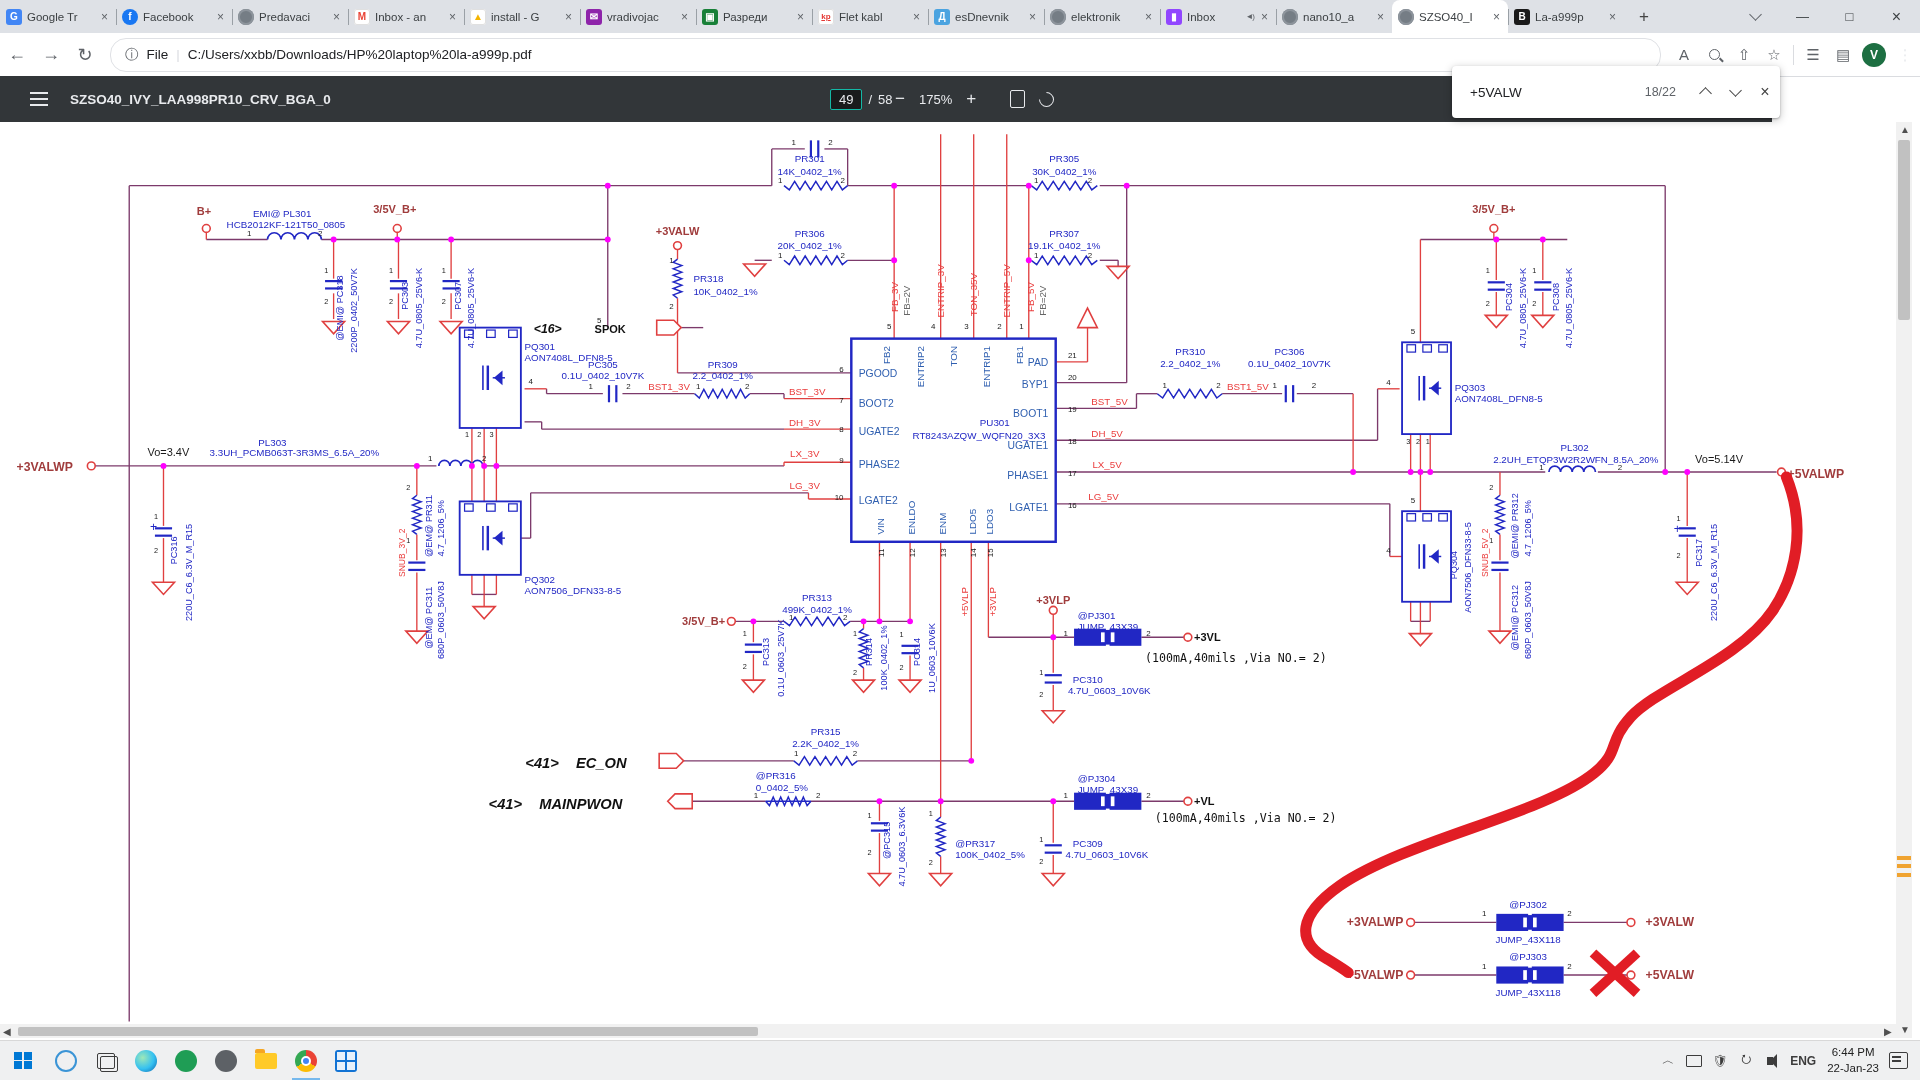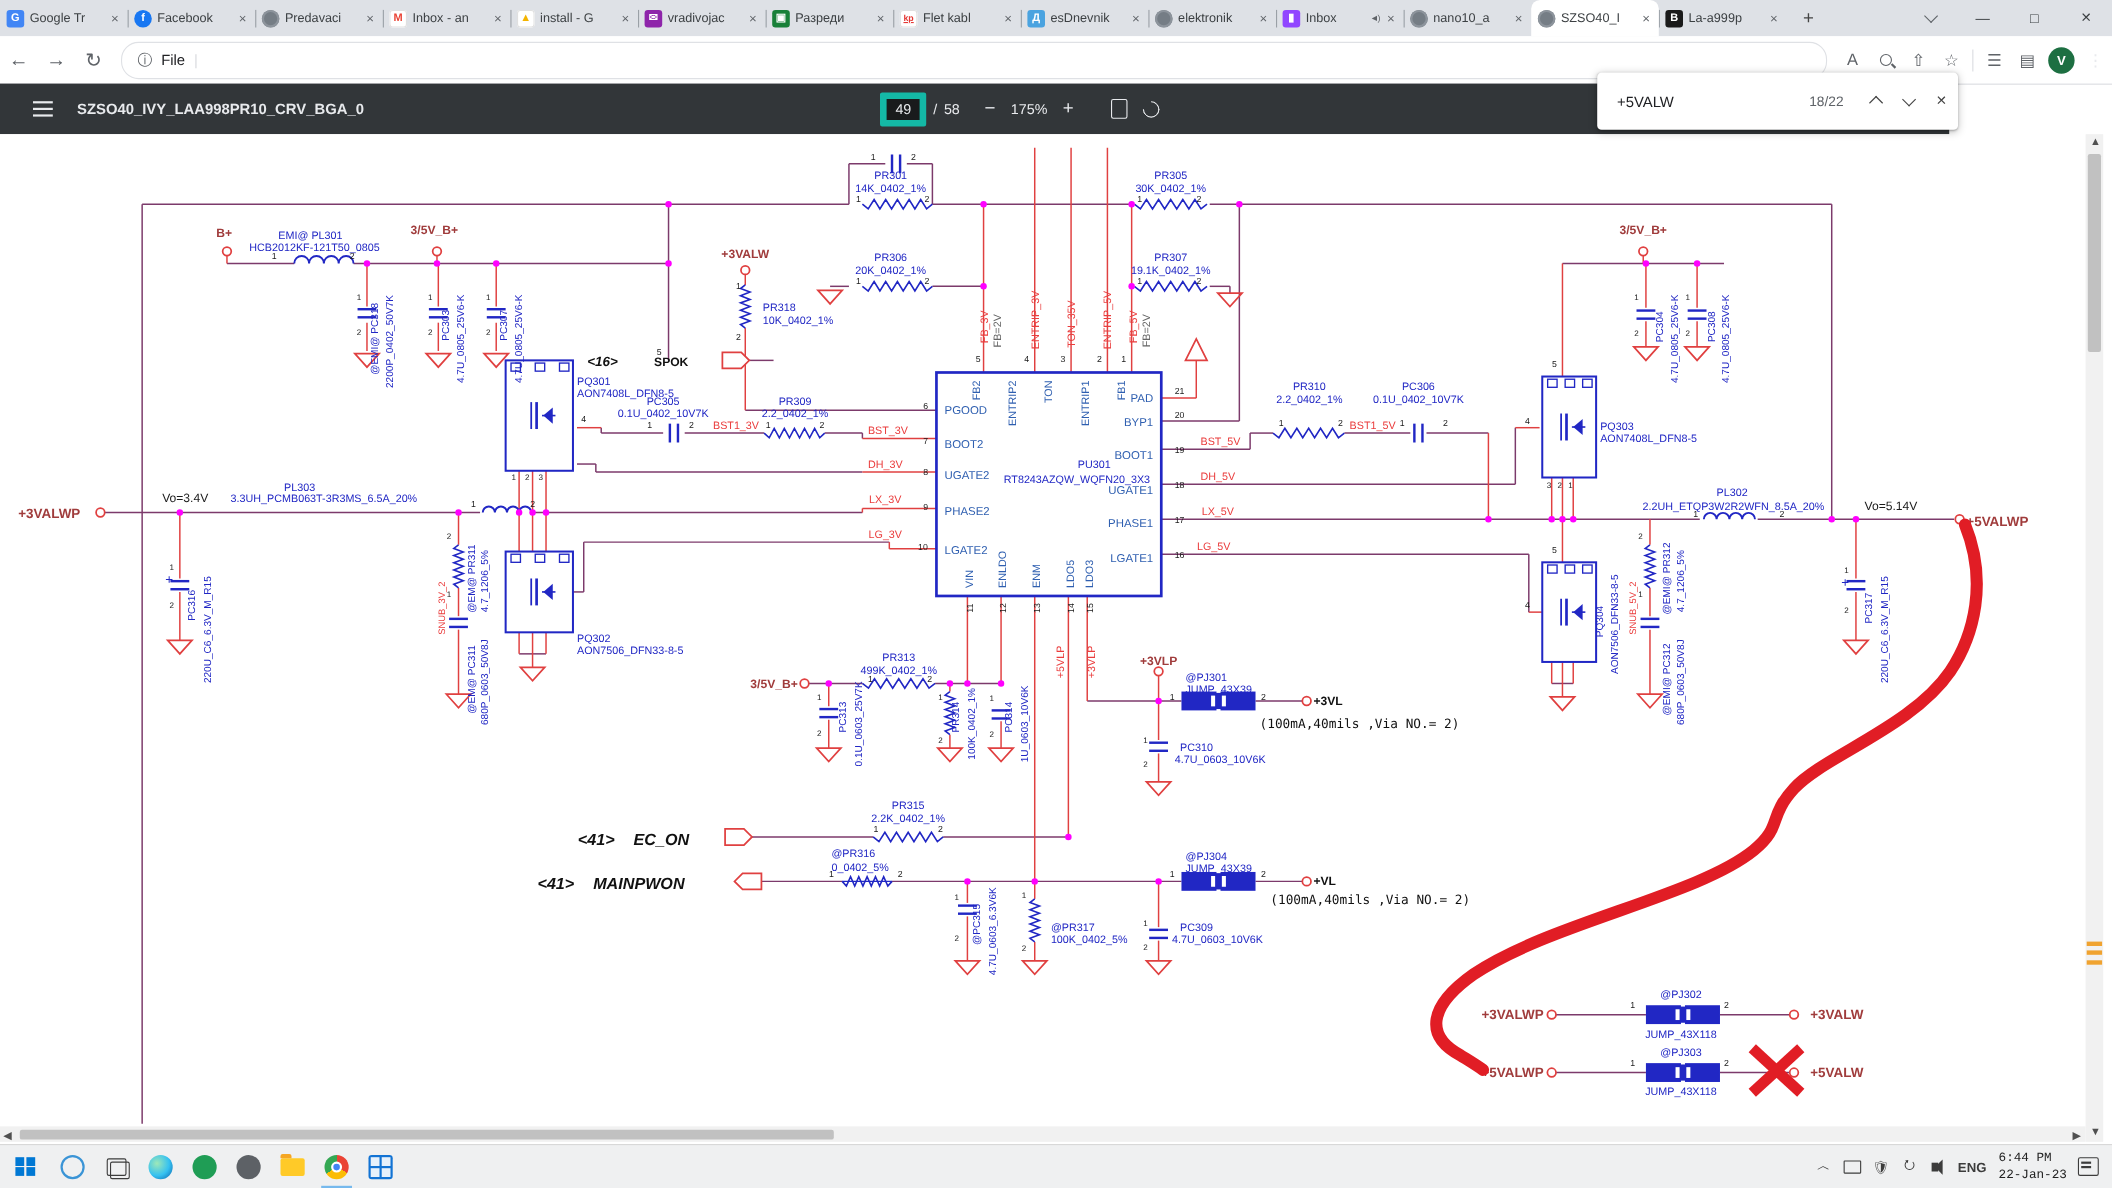--- a/index.html
+++ b/index.html
@@ -33,21 +33,21 @@
     display:flex;align-items:center;justify-content:center;margin:0 4px;}
   .mag{width:9px;height:9px;border:1.6px solid #5f6368;border-radius:50%;position:relative;}
   .mag::after{content:"";position:absolute;width:5px;height:1.6px;background:#5f6368;transform:rotate(45deg);right:-5px;bottom:-2px;}
   
   #pdfbar{left:0;top:76px;width:1772px;height:46px;background:#323639;display:flex;align-items:center;color:#e8eaed;}
   #pdfbar .ttl{font-size:13.5px;font-weight:bold;margin-left:22px;}
   .burger{width:18px;height:2px;background:#e8eaed;position:relative;margin-left:30px;}
   .burger::before,.burger::after{content:"";position:absolute;left:0;width:18px;height:2px;background:#e8eaed;}
   .burger::before{top:-6px}.burger::after{top:6px}
   #pagectl{position:absolute;left:800px;display:flex;align-items:center;font-size:13px;gap:6px;}
-  #pagebox{background:#191b1c;border:6px solid #14b8a6;padding:2px 8px;border-radius:2px;}
+  #pagebox{background:#191b1c;border:1px solid #14b8a6;padding:2px 8px;border-radius:2px;margin-left:30px;}
   #zoomctl{position:absolute;left:895px;display:flex;align-items:center;gap:14px;font-size:13px;}
   #zoomctl .zb{font-size:17px;}
   .fitic{width:13px;height:16px;border:1.5px solid #e8eaed;border-radius:2px;}
   .rotic{width:13px;height:13px;border:1.8px solid #e8eaed;border-radius:50%;border-top-color:transparent;position:relative;transform:rotate(-45deg);}
   #pdfright{position:absolute;right:10px;display:flex;align-items:center;gap:22px;}
   .dlic{color:#e8eaed;font-size:15px;border-bottom:2px solid #e8eaed;line-height:13px;}
   .prnic{width:14px;height:10px;border:1.6px solid #e8eaed;border-radius:1px;position:relative;}
   .prnic::before{content:"";position:absolute;left:2px;top:-4px;width:8px;height:3px;border:1.6px solid #e8eaed;}
   .kebab{color:#e8eaed;font-size:15px;letter-spacing:0;}
   
@@ -83,21 +83,21 @@
   .chromeic{width:22px;height:22px;border-radius:50%;background:conic-gradient(#ea4335 0 33%,#fbbc05 33% 66%,#34a853 66% 100%);position:relative;}
   .chromeic::after{content:"";position:absolute;left:6px;top:6px;width:10px;height:10px;background:#4285f4;border:2px solid #fff;border-radius:50%;box-sizing:border-box;}
   .bluetiles{width:22px;height:22px;background:#1273d4;border-radius:3px;display:grid;grid-template-columns:8px 8px;grid-gap:2px;align-content:center;justify-content:center;}
   .bluetiles span{width:8px;height:8px;background:#fff;opacity:.9;}
   .running::after{content:"";position:absolute;bottom:0;left:6px;right:6px;height:3px;background:#76b9ed;}
   #tray{margin-left:auto;display:flex;align-items:center;gap:0;}
   .trayic{width:26px;height:40px;display:flex;align-items:center;justify-content:center;color:#3c3c3c;font-size:12px;}
   .mon{width:14px;height:10px;border:1.5px solid #3c3c3c;border-radius:1px;}
   .vol{width:6px;height:8px;background:#3c3c3c;position:relative;margin-right:5px;}
   .vol::after{content:"";position:absolute;left:3px;top:-3px;border:7px solid transparent;border-right-color:#3c3c3c;border-left:0;}
-  #clock{font-size:11.5px;color:#222;text-align:left;line-height:1.35;margin:0 10px 0 6px;font-family:Liberation Mono, monospace;}
+  #clock{font-size:11.5px;color:#222;text-align:center;line-height:1.35;margin:0 10px 0 6px;}
   .notif{width:17px;height:15px;border:1.5px solid #3c3c3c;border-radius:2px;margin-right:12px;position:relative;}
   .notif::after{content:"";position:absolute;left:2px;top:3px;width:9px;height:1.5px;background:#3c3c3c;box-shadow:0 4px 0 #3c3c3c;}
   
   text{font-family:"Liberation Sans",sans-serif;}
   .tb{fill:#2127c4;} .tp{fill:#2f5fb0;} .tr{fill:#ea3d3d;} .tk{fill:#1a1a1a;} .tg{fill:#666;}
   .tm{fill:#a03c3c;font-weight:bold;} .ti{fill:#111;font-weight:bold;font-style:italic;}
   .tkb{fill:#111;font-weight:bold;} .tmono{fill:#111;font-family:"DejaVu Sans Mono",monospace;}
 </style>
 </head>
 <body>
@@ -188,20 +188,21 @@
 </div>
 
 <div id="addrbar" class="abs">
   <div class="navbtn">←</div>
   <div class="navbtn">→</div>
   <div class="navbtn">↻</div>
   <div id="omnibox">
     <span style="color:#5f6368;">ⓘ</span>
     <span>File</span>
     <span class="sep">|</span>
+    <span style="flex:1;">C:/Users/xxbb/Downloads/HP%20laptop%20la-a999p.pdf</span>
   </div>
   <div class="rt-ic">A</div>
   <div class="rt-ic">
       <span class="mag"></span>
     </div>
   <div class="rt-ic">⇧</div>
   <div class="rt-ic">☆</div>
   <div style="width:1px;height:20px;background:#dadce0;margin:0 4px;"></div>
   <div class="rt-ic">☰</div>
   <div class="rt-ic">▤</div>

